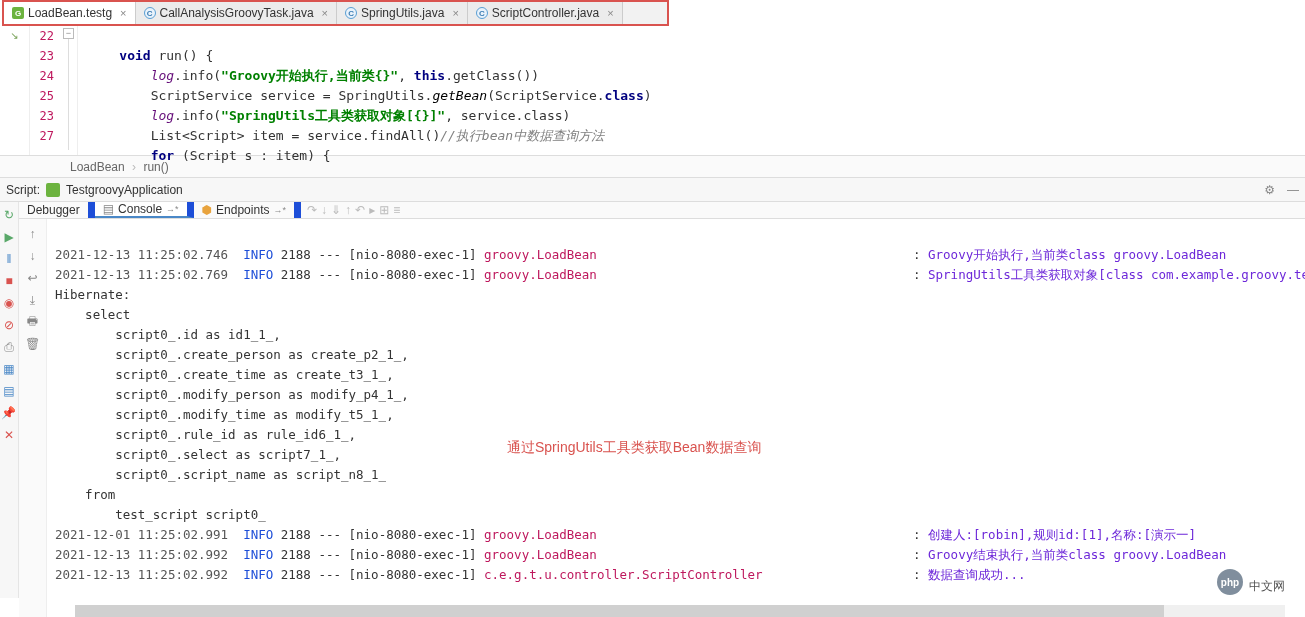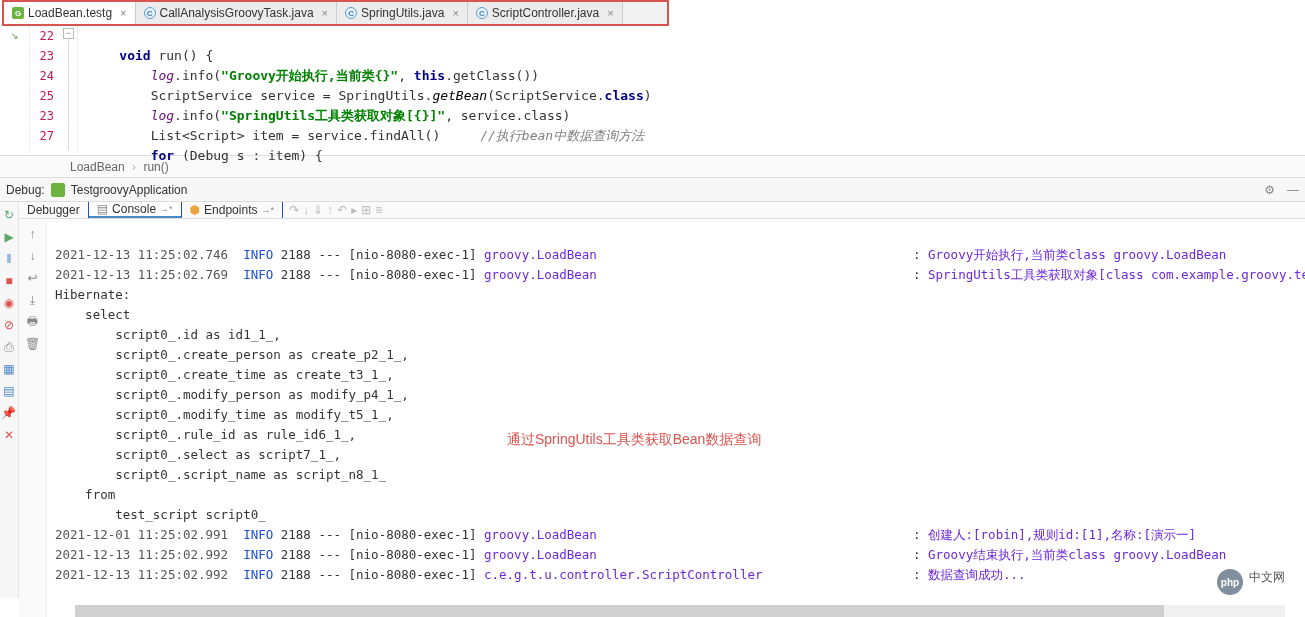--- a/index.html
+++ b/index.html
@@ -15,44 +15,44 @@
 .gutter-icons .gi { width: 14px; height: 14px; display: flex; align-items: center; justify-content: center; font-size: 10px; color: #888; }
 .gutter-nums { width: 30px; text-align: right; padding-right: 6px; color: #be185d; font-family: "Consolas", monospace; font-size: 12px; line-height: 20px; background: #fff; }
 .fold-gutter { width: 18px; background: #fff; border-right: 1px solid #eee; position: relative; }
 .fold-gutter .fold-line { position: absolute; left: 8px; top: 5px; bottom: 5px; width: 1px; background: #ddd; }
 .fold-gutter .fold-box { position: absolute; left: 3px; top: 2px; width: 11px; height: 11px; border: 1px solid #bbb; background: #fff; font-size: 9px; line-height: 9px; text-align: center; color: #888; }
 .code-area { flex: 1; font-family: "Consolas", monospace; font-size: 13px; line-height: 20px; padding-left: 10px; white-space: pre; position: relative; }
 .kw { color: #000080; font-weight: bold; }
 .fld { color: #660e7a; font-style: italic; }
 .str { color: #008000; font-weight: bold; }
 .mtd { color: #000; font-style: italic; }
-.cmt { color: #808080; font-style: italic; margin-left: 40px; }
+.cmt { color: #808080; font-style: italic; }
 .breadcrumb { height: 22px; line-height: 22px; padding-left: 70px; color: #666; font-size: 12px; border-bottom: 1px solid #ddd; background: #fafafa; }
 .breadcrumb .sep { color: #bbb; margin: 0 4px; }
 .debug-header { display: flex; align-items: center; height: 24px; border-bottom: 1px solid #ddd; background: #f7f7f7; padding: 0 6px; gap: 6px; }
 .debug-header .ricon { width: 14px; height: 14px; background: #6cb33f; border-radius: 2px; display: inline-block; }
 .debug-header .settings { margin-left: auto; color: #888; }
 .debug-tabs { display: flex; align-items: center; height: 26px; border-bottom: 1px solid #ddd; background: #fafafa; }
 .left-gutter-debug { width: 28px; display: flex; flex-direction: column; align-items: center; gap: 4px; padding-top: 4px; background: #f7f7f7; border-right: 1px solid #e5e5e5; }
 .dbg-body { display: flex; height: 396px; }
 .dbtn { width: 18px; height: 18px; display: flex; align-items: center; justify-content: center; font-size: 12px; }
 .console-wrap { display: flex; flex: 1; }
 .console-gutter { width: 28px; display: flex; flex-direction: column; align-items: center; gap: 4px; padding-top: 6px; background: #fafafa; border-right: 1px solid #eee; }
 .console { flex: 1; font-family: "Consolas", monospace; font-size: 12.5px; line-height: 20px; padding: 6px 8px; white-space: pre; overflow: hidden; position: relative; }
 .c-info { color: #1d4ed8; }
-.c-logger { color: #6d28d9; }
+.c-logger { color: #be185d; }
 .c-msg { color: #6d28d9; }
 .c-ts { color: #555; }
 .red-annot { position: absolute; color: #d9534f; font-family: "Microsoft YaHei", sans-serif; font-size: 14px; }
-.dbgtab { padding: 0 8px; height: 100%; display: flex; align-items: center; gap: 4px; border-right: 1px solid #1d4ed8; }
+.dbgtab { padding: 0 8px; height: 100%; display: flex; align-items: center; gap: 4px; border-right: 7px solid #1d4ed8; }
 .dbgtab.active { background: #fff; border-bottom: 2px solid #4a88c7; }
 .tb-btns { display: flex; gap: 4px; padding: 0 6px; color: #bbb; }
 .scrollbar-h { position: absolute; bottom: 0; left: 75px; right: 20px; height: 12px; background: #f0f0f0; }
 .scrollbar-h .thumb { height: 100%; width: 90%; background: #d0d0d0; }
-.watermark { position: absolute; right: 20px; bottom: 22px; display: flex; align-items: flex-start; gap: 6px; opacity: 0.85; font-family: "Microsoft YaHei", sans-serif; }
+.watermark { position: absolute; right: 20px; bottom: 22px; display: flex; align-items: flex-end; gap: 6px; opacity: 0.85; font-family: "Microsoft YaHei", sans-serif; }
 .watermark .logo { width: 26px; height: 26px; border-radius: 50%; background: #6a7b8c; color: #fff; display: flex; align-items: center; justify-content: center; font-size: 10px; font-weight: bold; }
 </style>
 </head>
 <body>
 
 <div class="tabs-bar">
   <div class="tab active">
     <span class="gicon">G</span>
     <span>LoadBean.testg</span>
     <span class="close">×</span>
@@ -89,32 +89,32 @@
   <div class="fold-gutter">
     <div class="fold-line"></div>
     <div class="fold-box">−</div>
   </div>
   <div class="code-area">
 <span>    </span><span class="kw">void</span> <span>run</span><span>() {</span>
 <span>        </span><span class="fld">log</span><span>.info(</span><span class="str">"Groovy开始执行,当前类{}"</span><span>, </span><span class="kw">this</span><span>.getClass())</span>
 <span>        </span><span>ScriptService service = SpringUtils.</span><span class="mtd">getBean</span><span>(ScriptService.</span><span class="kw">class</span><span>)</span>
 <span>        </span><span class="fld">log</span><span>.info(</span><span class="str">"SpringUtils工具类获取对象[{}]"</span><span>, service.class)</span>
 <span>        </span><span>List&lt;Script&gt; item = service.findAll()</span><span class="cmt">//执行bean中数据查询方法</span>
-<span>        </span><span class="kw">for</span><span> (Debug s : item) {</span>
+<span>        </span><span class="kw">for</span><span> (Script s : item) {</span>
   </div>
 </div>
 
 <div class="breadcrumb">
   <span>LoadBean</span>
   <span class="sep">›</span>
   <span>run()</span>
 </div>
 
 <div class="debug-header">
-  <span>Debug:</span>
+  <span>Script:</span>
   <span class="ricon"></span>
   <span>TestgroovyApplication</span>
   <span class="settings">⚙</span>
   <span style="color:#888;margin-left:6px">—</span>
 </div>
 
 <div class="dbg-body">
   <div class="left-gutter-debug">
     <span class="dbtn" style="color:#59a869">↻</span>
     <span class="dbtn" style="color:#59a869">▶</span>
@@ -174,21 +174,21 @@
 <span>        script0_.modify_person as modify_p4_1_,</span>
 <span>        script0_.modify_time as modify_t5_1_,</span>
 <span>        script0_.rule_id as rule_id6_1_,</span>
 <span>        script0_.select as script7_1_,</span>
 <span>        script0_.script_name as script_n8_1_</span>
 <span>    from</span>
 <span>        test_script script0_</span>
 <span class="c-ts">2021-12-01 11:25:02.991</span>  <span class="c-info">INFO</span> <span>2188</span> --- <span>[nio-8080-exec-1]</span> <span class="c-logger">groovy.LoadBean</span>                                          : <span class="c-msg">创建人:[robin],规则id:[1],名称:[演示一]</span>
 <span class="c-ts">2021-12-13 11:25:02.992</span>  <span class="c-info">INFO</span> <span>2188</span> --- <span>[nio-8080-exec-1]</span> <span class="c-logger">groovy.LoadBean</span>                                          : <span class="c-msg">Groovy结束执行,当前类class groovy.LoadBean</span>
 <span class="c-ts">2021-12-13 11:25:02.992</span>  <span class="c-info">INFO</span> <span>2188</span> --- <span>[nio-8080-exec-1]</span> <span class="c-logger">c.e.g.t.u.controller.ScriptController</span>                    : <span class="c-msg">数据查询成功...</span>
-<div class="red-annot" style="left:460px;top:210px">通过SpringUtils工具类获取Bean数据查询</div>
+<div class="red-annot" style="left:460px;top:218px">通过SpringUtils工具类获取Bean数据查询</div>
       </div>
     </div>
   </div>
 </div>
 
 <div class="scrollbar-h">
     <div class="thumb"></div>
   </div>
 
 <div class="watermark">

